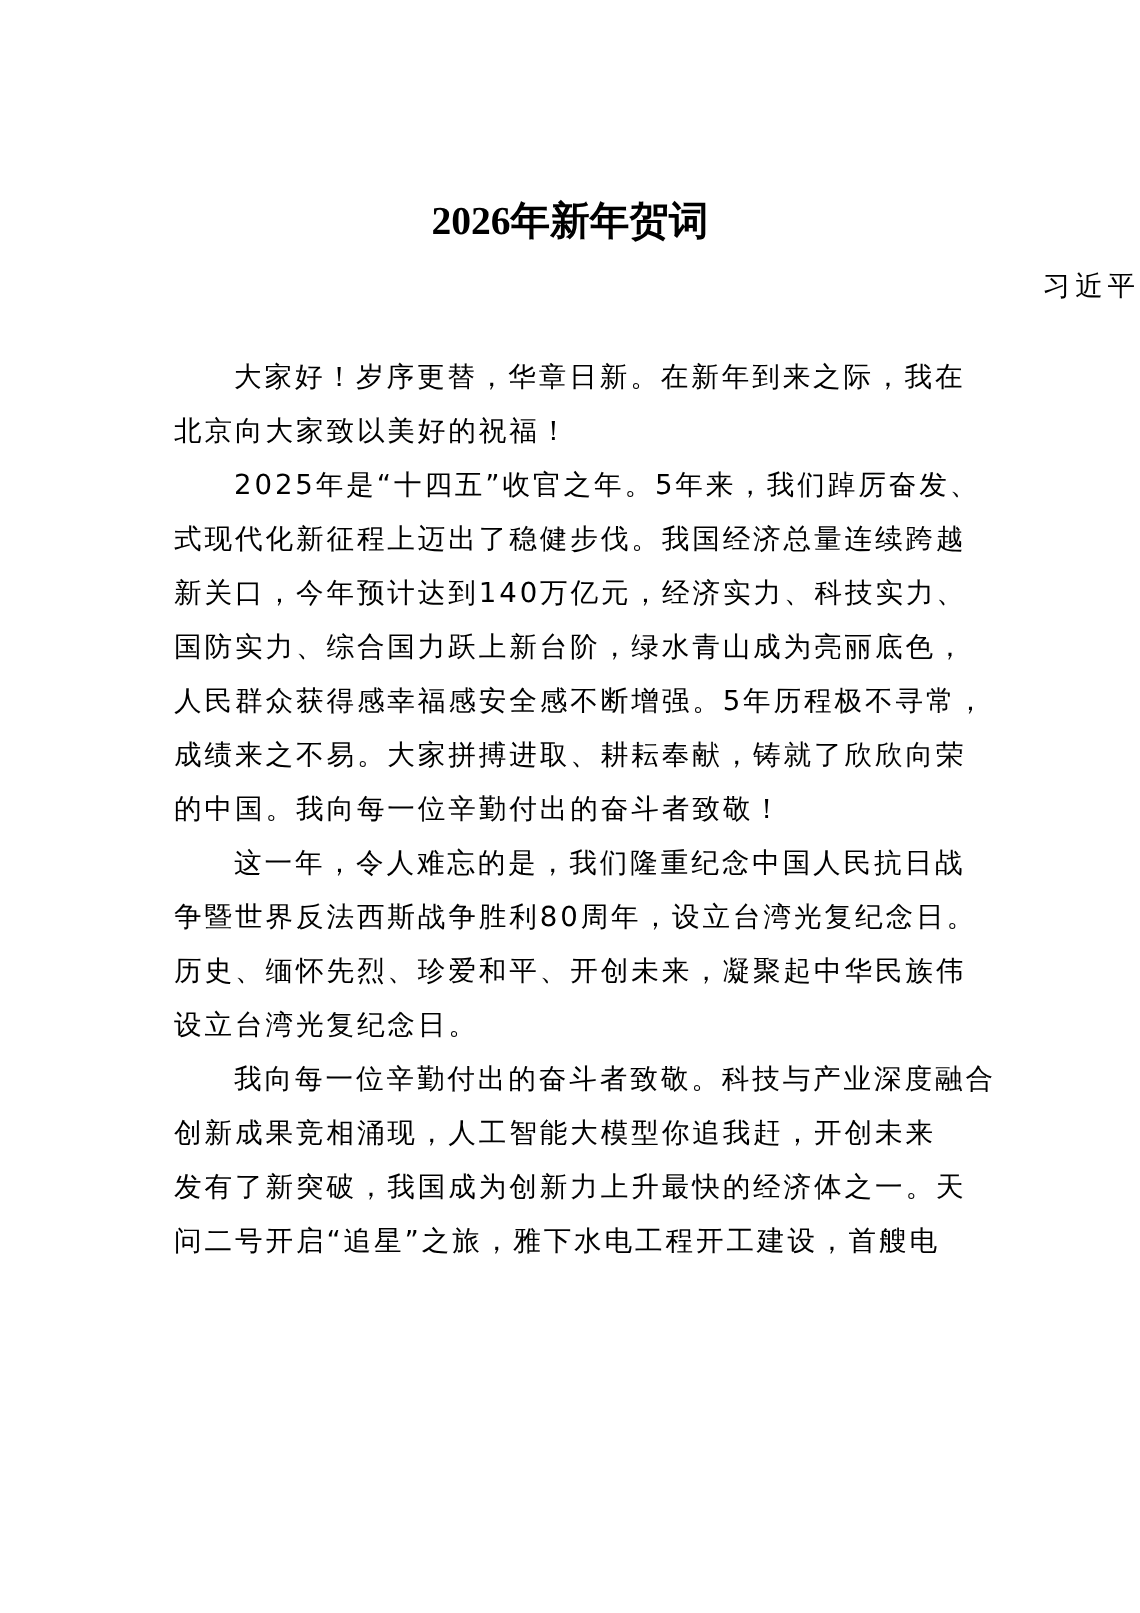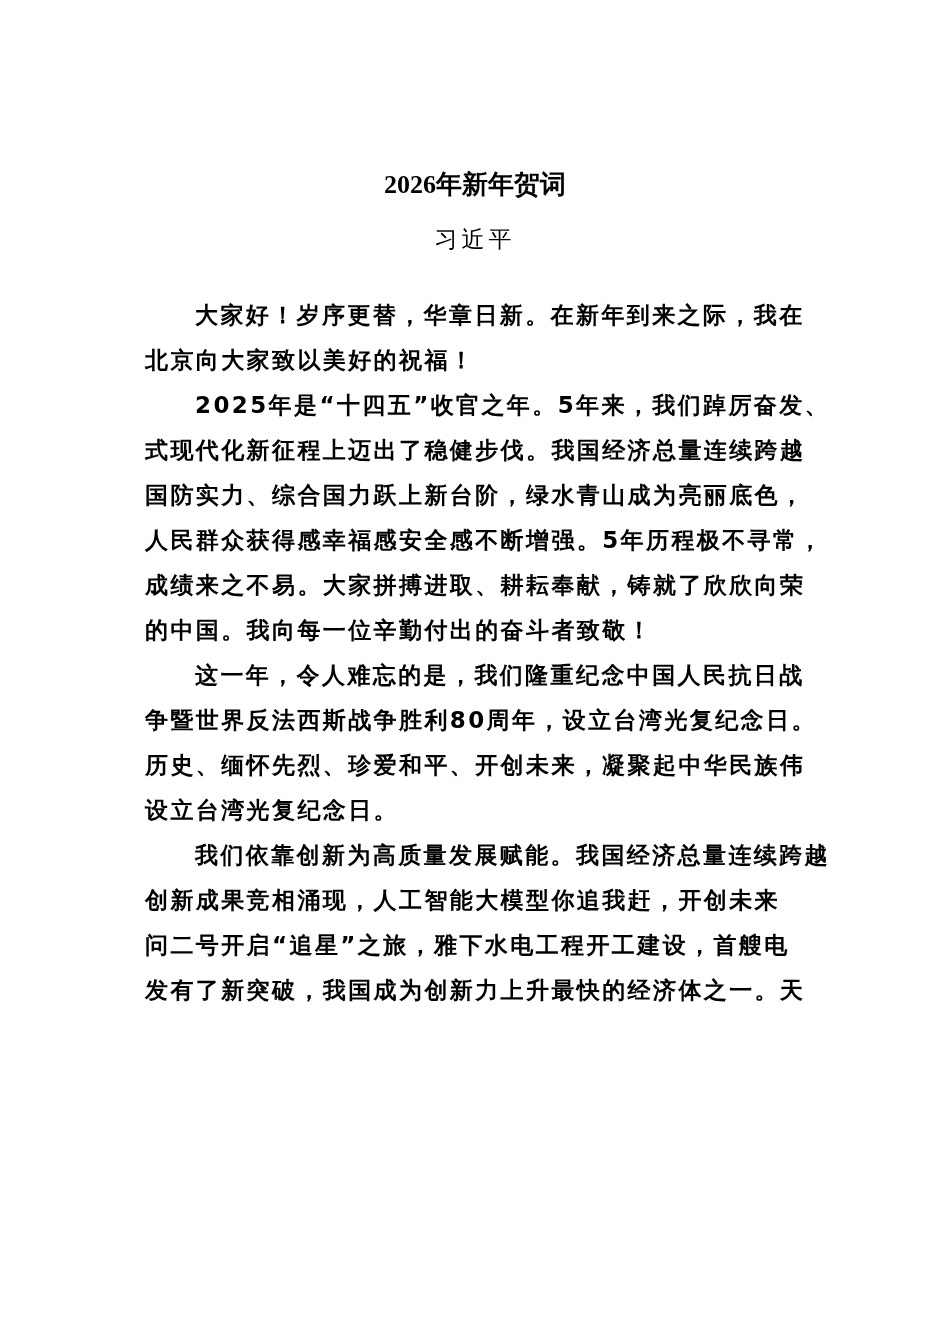--- a/index.html
+++ b/index.html
@@ -22,79 +22,80 @@
       width: 950px;
       height: 1344px;
       background: #ffffff;
     }
     .title {
       position: absolute;
       top: 162px;
       left: 0;
       width: 950px;
       text-align: center;
-      font-size: 26px;
+      font-size: 33px;
       font-weight: bold;
       line-height: 46px;
       letter-spacing: 0px;
       font-family: "Liberation Serif", "DejaVu Serif", serif;
     }
     .author {
       position: absolute;
       top: 222px;
       left: 0;
       width: 950px;
-      text-align: center;
+      text-align: right;
       font-size: 23px;
       line-height: 34px;
       letter-spacing: 4px;
       font-family: "DejaVu Serif", "Liberation Serif", serif;
     }
     .body-text {
       position: absolute;
       top: 293px;
       left: 145px;
       width: 670px;
     }
     .line {
       display: block;
       height: 45px;
       line-height: 45px;
       font-size: 23px;
       white-space: nowrap;
       letter-spacing: 2.4px;
       font-family: "DejaVu Sans", "Liberation Sans", sans-serif;
-      font-weight: bold;
+      font-weight: normal;
     }
     .line.indent {
       padding-left: 50px;
     }
   </style>
 </head>
 <body>
 
 <div class="page">
   <div class="title">2026年新年贺词</div>
   <div class="author">习近平</div>
 
   <div class="body-text">
 
     <span class="line indent">大家好！岁序更替，华章日新。在新年到来之际，我在</span>
     <span class="line">北京向大家致以美好的祝福！</span>
 
     <span class="line indent">2025年是“十四五”收官之年。5年来，我们踔厉奋发、</span>
     <span class="line">式现代化新征程上迈出了稳健步伐。我国经济总量连续跨越</span>
+    <span class="line">新关口，今年预计达到140万亿元，经济实力、科技实力、</span>
     <span class="line">国防实力、综合国力跃上新台阶，绿水青山成为亮丽底色，</span>
     <span class="line">人民群众获得感幸福感安全感不断增强。5年历程极不寻常，</span>
     <span class="line">成绩来之不易。大家拼搏进取、耕耘奉献，铸就了欣欣向荣</span>
     <span class="line">的中国。我向每一位辛勤付出的奋斗者致敬！</span>
 
     <span class="line indent">这一年，令人难忘的是，我们隆重纪念中国人民抗日战</span>
     <span class="line">争暨世界反法西斯战争胜利80周年，设立台湾光复纪念日。</span>
     <span class="line">历史、缅怀先烈、珍爱和平、开创未来，凝聚起中华民族伟</span>
     <span class="line">设立台湾光复纪念日。</span>
 
-    <span class="line indent">我们依靠创新为高质量发展赋能。我国经济总量连续跨越</span>
+    <span class="line indent">我向每一位辛勤付出的奋斗者致敬。科技与产业深度融合</span>
     <span class="line">创新成果竞相涌现，人工智能大模型你追我赶，开创未来</span>
+    <span class="line">发有了新突破，我国成为创新力上升最快的经济体之一。天</span>
     <span class="line">问二号开启“追星”之旅，雅下水电工程开工建设，首艘电</span>
-    <span class="line">发有了新突破，我国成为创新力上升最快的经济体之一。天</span>
   </div>
 </div>
 
 </body></html>

